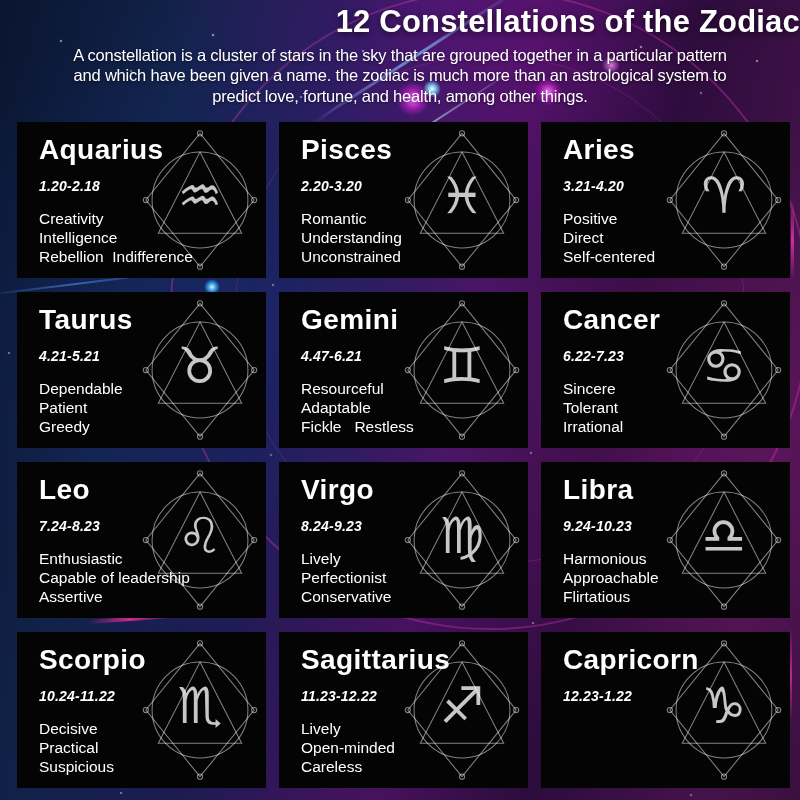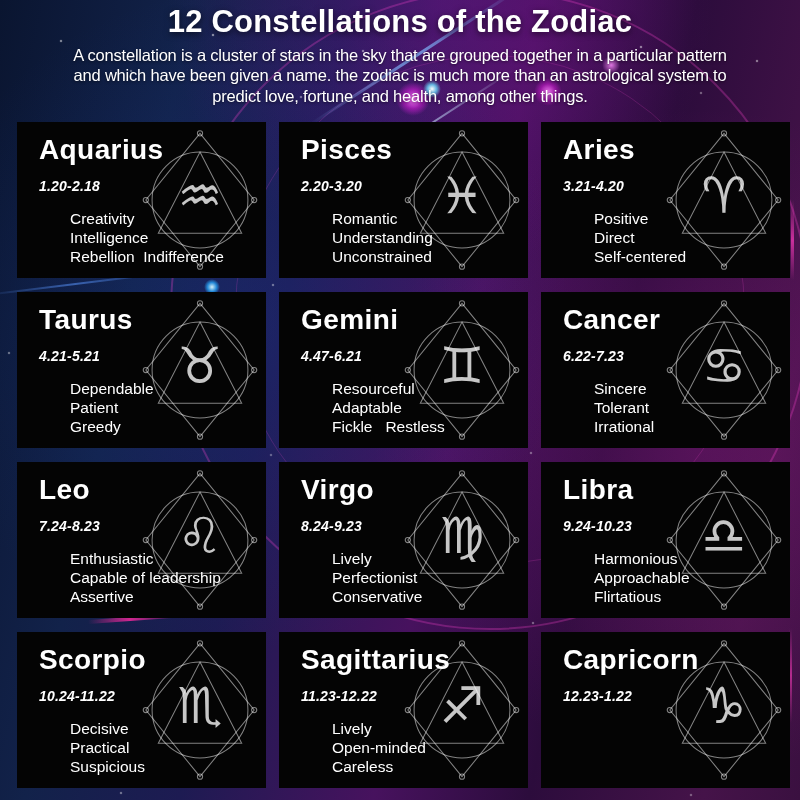--- a/index.html
+++ b/index.html
@@ -48,20 +48,21 @@
       272px 284px 1px rgba(255,255,255,0.6), 530px 452px 1px rgba(255,255,255,0.55),
       270px 454px 1px rgba(255,255,255,0.5), 532px 622px 1px rgba(255,255,255,0.55);
   }
 
   
   .header { position: absolute; left: 0; top: 0; right: 0; z-index: 3; text-align: center; }
   .title {
     margin: 4px 0 0 0;
     font-size: 31px; font-weight: bold; letter-spacing: 0.2px;
     text-shadow: 0 2px 6px rgba(0,0,0,0.6);
+    text-align: right;
   }
   .desc {
     margin: 5px auto 0 auto; width: 772px;
     font-size: 16.5px; line-height: 1.24; letter-spacing: -0.2px;
     white-space: pre-line;
     text-shadow: 0 1px 3px rgba(0,0,0,0.55);
   }
 
   
   .grid {
@@ -79,21 +80,21 @@
   .card-title {
     position: absolute; left: 22px; top: 12px; margin: 0; z-index: 2;
     font-size: 28px; font-weight: bold; letter-spacing: 0.4px;
   }
   .card-dates {
     position: absolute; left: 22px; top: 56px; z-index: 2;
     font-size: 14px; font-weight: bold; letter-spacing: 0.2px; font-style: italic;
   }
   .card-traits {
     position: absolute; left: 22px; top: 87px; z-index: 2;
-    font-size: 15.5px; line-height: 19px; white-space: pre-line; margin-left: 31px;
+    font-size: 15.5px; line-height: 19px; white-space: pre-line;
   }
   .art { position: absolute; right: 2px; top: 3px; width: 128px; height: 150px; z-index: 1; }
   .art svg { width: 100%; height: 100%; display: block; }
   .glyph {
     position: absolute; left: 0; right: 0; top: 46px; z-index: 2;
     text-align: center; line-height: 1;
     font-family: "DejaVu Sans", sans-serif;
     font-size: 50px; color: rgba(255,255,255,0.78);
   }
 </style>

